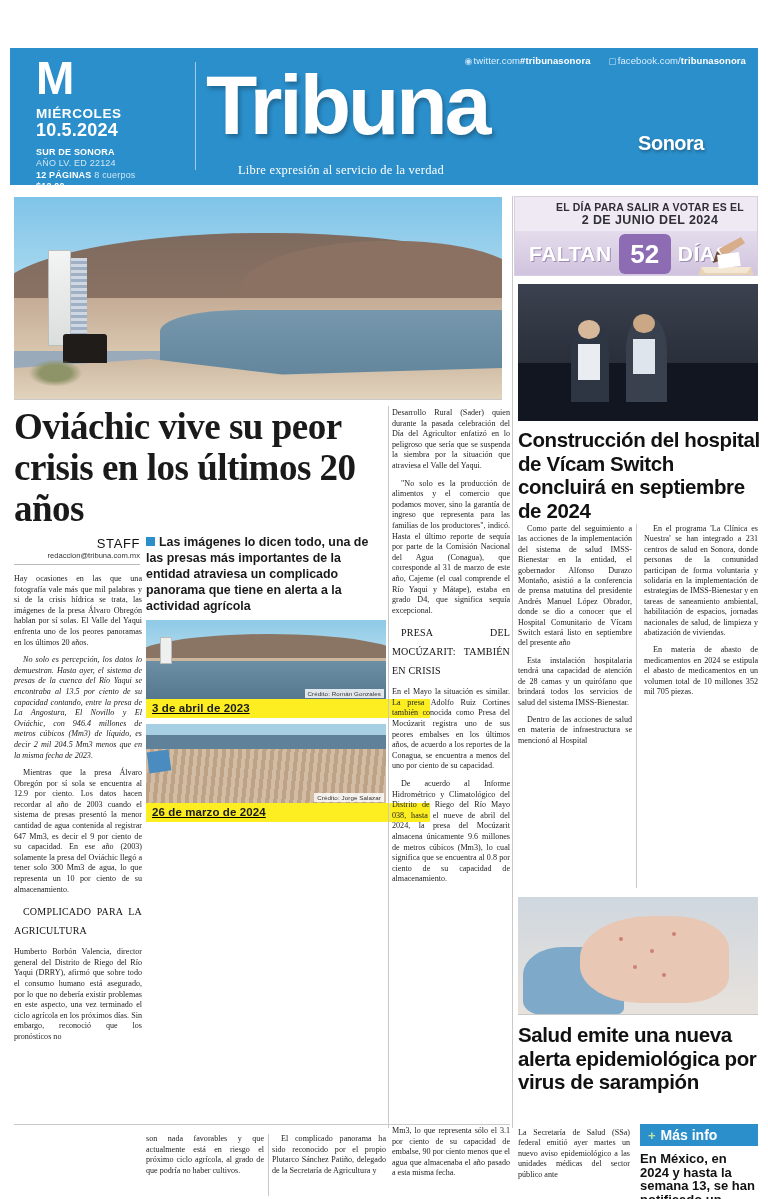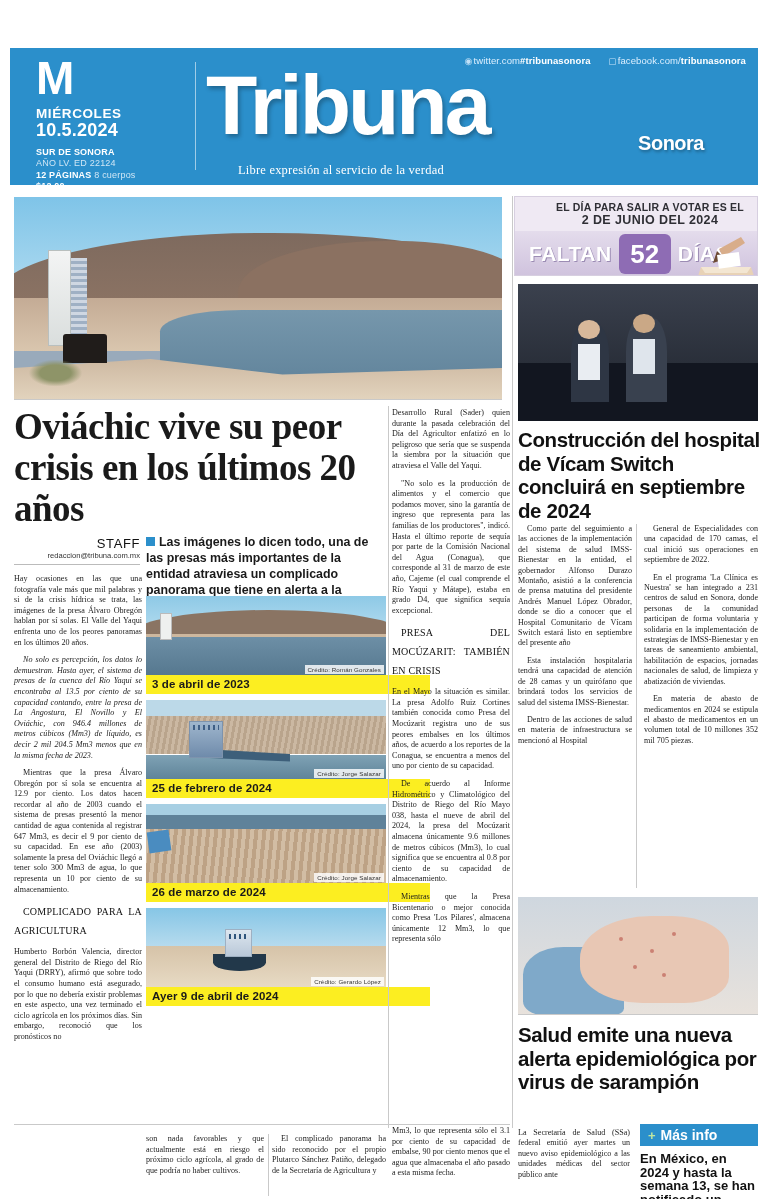--- a/index.html
+++ b/index.html
@@ -168,21 +168,21 @@
     color: #111;
   }
 
   .col-a { left: 14px; top: 574px; width: 128px; }
   .col-b { left: 392px; top: 408px; width: 118px; }
   .col-bot1 { left: 146px; top: 1134px; width: 118px; }
   .col-bot2 { left: 272px; top: 1134px; width: 114px; }
   .col-bot3 { left: 392px; top: 1126px; width: 118px; }
 
   
-  .pstrip { position: absolute; left: 146px; top: 596px; width: 284px; }
+  .pstrip { position: absolute; left: 146px; top: 620px; width: 284px; text-decoration: underline; }
   .pcard { margin-bottom: 6px; }
   .pimg { position: relative; width: 240px; height: 79px; overflow: hidden; }
   .pcred {
     position: absolute; right: 2px; bottom: 1px;
     background: rgba(255,255,255,.82); color: #333;
     font-family: "Liberation Sans", sans-serif; font-size: 6.2px;
     padding: 1px 3px; letter-spacing: .1px;
   }
   .pcap {
     background: #fcee21; color: #1a1a1a;
@@ -384,66 +384,40 @@
         <div class="sky"></div>
           <div class="hill"></div>
           <div class="snd"></div>
           <div class="wat"></div>
           <div class="twr"></div>
         <div class="pcred">Crédito: Román Gonzales</div>
       </div>
       <div class="pcap">3 de abril de 2023</div>
     </div>
 
-    <div class="pcard">
-      <div class="pimg v2">
-        <div class="sky"></div>
-          <div class="rock"></div>
-          <div class="wat"></div>
-        <div class="chan"></div>
-          <div class="dam">
-            <i></i>
-          </div>
-        <div class="pcred">Crédito: Jorge Salazar</div>
-      </div>
-      <div class="pcap">25 de febrero de 2024</div>
-    </div>
 
     <div class="pcard">
       <div class="pimg v3">
         <div class="sky"></div>
           <div class="wat"></div>
           <div class="rock"></div>
           <div class="blue"></div>
         <div class="pcred">Crédito: Jorge Salazar</div>
       </div>
       <div class="pcap">26 de marzo de 2024</div>
     </div>
 
-    <div class="pcard">
-      <div class="pimg v4">
-        <div class="sky"></div>
-          <div class="grnd"></div>
-          <div class="fan"></div>
-          <div class="twr">
-            <i></i>
-          </div>
-        <div class="pcred">Crédito: Gerardo López</div>
-      </div>
-      <div class="pcap">Ayer 9 de abril de 2024</div>
-    </div>
   </div>
 
   <div class="col col-b">
     <p class="noind">Desarrollo Rural (Sader) quien durante la pasada celebración del Día del Agricultor enfatizó en lo peligroso que sería que se suspenda la siembra por la situación que atraviesa el Valle del Yaqui.</p>
     <p>"No solo es la producción de alimentos y el comercio que podamos mover, sino la garantía de ingreso que representa para las familias de los productores", indicó. Hasta el último reporte de sequía por parte de la Comisión Nacional del Agua (Conagua), que corresponde al 31 de marzo de este año, Cajeme (el cual comprende el Río Yaqui y Mátape), estaba en grado D4, que significa sequía excepcional.</p>
     <p class="subhead">PRESA DEL MOCÚZARIT: TAMBIÉN EN CRISIS</p>
     <p class="noind">En el Mayo la situación es similar. La presa Adolfo Ruiz Cortines también conocida como Presa del Mocúzarit registra uno de sus peores embalses en los últimos años, de acuerdo a los reportes de la Conagua, se encuentra a menos del uno por ciento de su capacidad.</p>
     <p>De acuerdo al Informe Hidrométrico y Climatológico del Distrito de Riego del Río Mayo 038, hasta el nueve de abril del 2024, la presa del Mocúzarit almacena únicamente 9.6 millones de metros cúbicos (Mm3), lo cual significa que se encuentra al 0.8 por ciento de su capacidad de almacenamiento.</p>
-    <p>Mientras que la Presa Bicentenario o mejor conocida como Presa 'Los Pilares', almacena únicamente 12 Mm3, lo que representa sólo</p>
   </div>
 
   <div class="col col-bot2">
     <p>El complicado panorama ha sido reconocido por el propio Plutarco Sánchez Patiño, delegado de la Secretaría de Agricultura y</p>
   </div>
   <div class="col col-bot1">
     <p class="noind">son nada favorables y que actualmente está en riesgo el próximo ciclo agrícola, al grado de que podría no haber cultivos.</p>
   </div>
   <div class="col col-bot3">
     <p class="noind">Mm3, lo que representa sólo el 3.1 por ciento de su capacidad de embalse, 90 por ciento menos que el agua que almacenaba el año pasado a esta misma fecha.</p>
@@ -461,21 +435,20 @@
   </div>
 
   <div class="rr-head">Construcción del hospital de Vícam Switch concluirá en septiembre de 2024</div>
 
   <div class="rr-colL">
     <p class="noind">Como parte del seguimiento a las acciones de la implementación del sistema de salud IMSS-Bienestar en la entidad, el gobernador Alfonso Durazo Montaño, asistió a la conferencia de prensa matutina del presidente Andrés Manuel López Obrador, donde se dio a conocer que el Hospital Comunitario de Vícam Switch estará listo en septiembre del presente año</p>
     <p class="noind">Esta instalación hospitalaria tendrá una capacidad de atención de 28 camas y un quirófano que brindará todos los servicios de salud del sistema IMSS-Bienestar.</p>
     <p class="noind">Dentro de las acciones de salud en materia de infraestructura se mencionó al Hospital</p>
   </div>
   <div class="rr-colR">
-    <p class="noind">General de Especialidades con una capacidad de 170 camas, el cual inició sus operaciones en septiembre de 2022.</p>
     <p class="noind">En el programa 'La Clínica es Nuestra' se han integrado a 231 centros de salud en Sonora, donde personas de la comunidad participan de forma voluntaria y solidaria en la implementación de estrategias de IMSS-Bienestar y en tareas de saneamiento ambiental, habilitación de espacios, jornadas nacionales de salud, de limpieza y abatización de viviendas.</p>
     <p class="noind">En materia de abasto de medicamentos en 2024 se estipula el abasto de medicamentos en un volumen total de 10 millones 352 mil 705 piezas.</p>
   </div>
 
   <div class="rr-photo2">
     <div class="bgp"></div>
       <div class="glove"></div>
       <div class="hand"></div>
     <div class="sp1"></div>
       <div class="sp2"></div>

